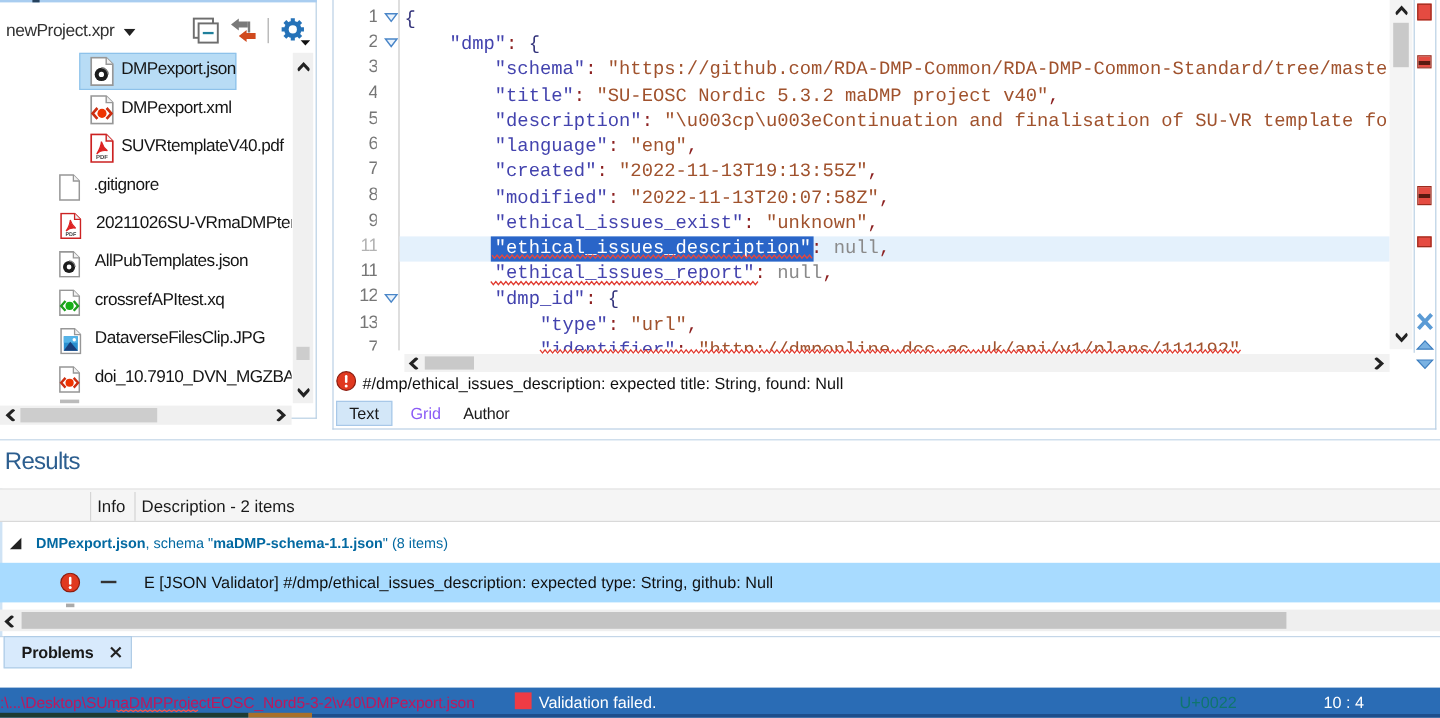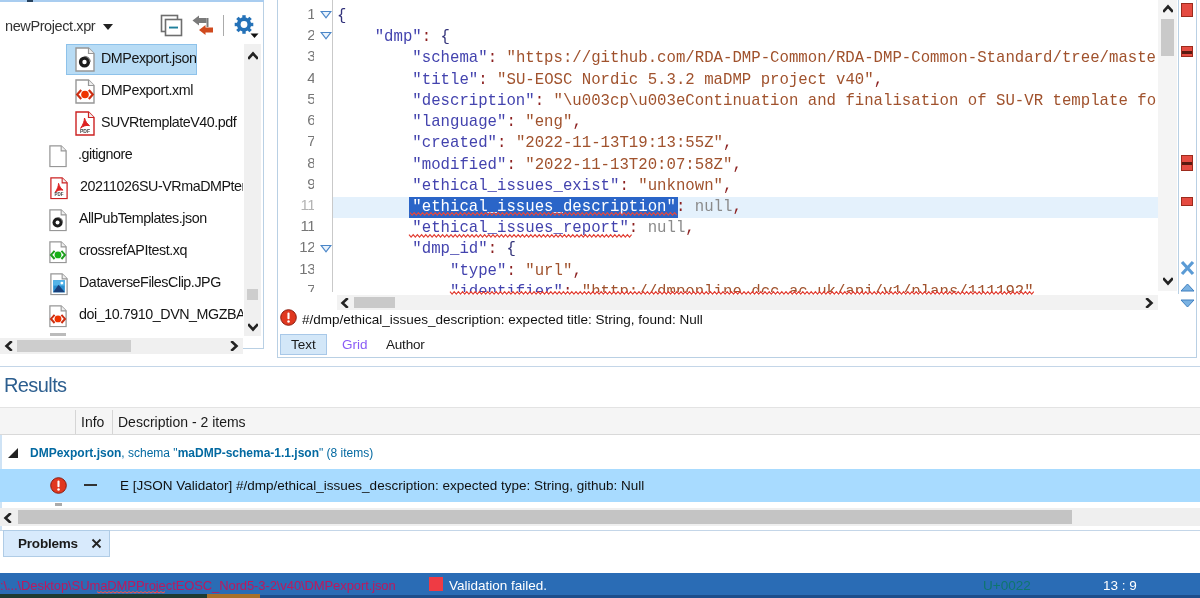--- a/index.html
+++ b/index.html
@@ -319,16 +319,16 @@
 <div class="abs" style="left:0;top:573px;width:1200px;height:25px;background:#2a6cb5"></div>
 <div class="abs" style="left:0;top:578px;font-size:13px;color:#be185d;letter-spacing:-0.1px;white-space:pre">:\...\Desktop\SUmaDMPProjectEOSC_Nord5-3-2\v40\DMPexport.json</div>
 <div class="abs" style="left:97px;top:591px;width:68px;height:2px">
     <svg width="68" height="5" viewBox="0 0 68 5" style="position:absolute;left:0;top:0;overflow:visible">
       <path d="M0.0 0.6 L2.0 2.0 L4.0 0.6 L6.0 2.0 L8.0 0.6 L10.0 2.0 L12.0 0.6 L14.0 2.0 L16.0 0.6 L18.0 2.0 L20.0 0.6 L22.0 2.0 L24.0 0.6 L26.0 2.0 L28.0 0.6 L30.0 2.0 L32.0 0.6 L34.0 2.0 L36.0 0.6 L38.0 2.0 L40.0 0.6 L42.0 2.0 L44.0 0.6 L46.0 2.0 L48.0 0.6 L50.0 2.0 L52.0 0.6 L54.0 2.0 L56.0 0.6 L58.0 2.0 L60.0 0.6 L62.0 2.0 L64.0 0.6 L66.0 2.0 L68.0 0.6" fill="none" stroke="#ff5348" stroke-width="1.0"></path>
     </svg>
   </div>
 <div class="abs" style="left:429px;top:577px;width:14px;height:14px;background:#ef3b44"></div>
 <div class="abs" style="left:449px;top:578px;font-size:13.5px;color:#fff">Validation failed.</div>
 <div class="abs" style="left:983px;top:578px;font-size:13.5px;color:#0f766e">U+0022</div>
-<div class="abs" style="left:1103px;top:578px;font-size:13.5px;color:#fff">13 : 9</div>
+<div class="abs" style="left:1103px;top:578px;font-size:13.5px;color:#fff">10 : 4</div>
 <div class="abs" style="left:0;top:594px;width:207px;height:4px;background:#1d3b33"></div>
 <div class="abs" style="left:207px;top:594px;width:53px;height:4px;background:#a8702a"></div>
 <div class="abs" style="left:260px;top:595px;width:940px;height:3px;background:#1d4e8c"></div>
 
 </body></html>

